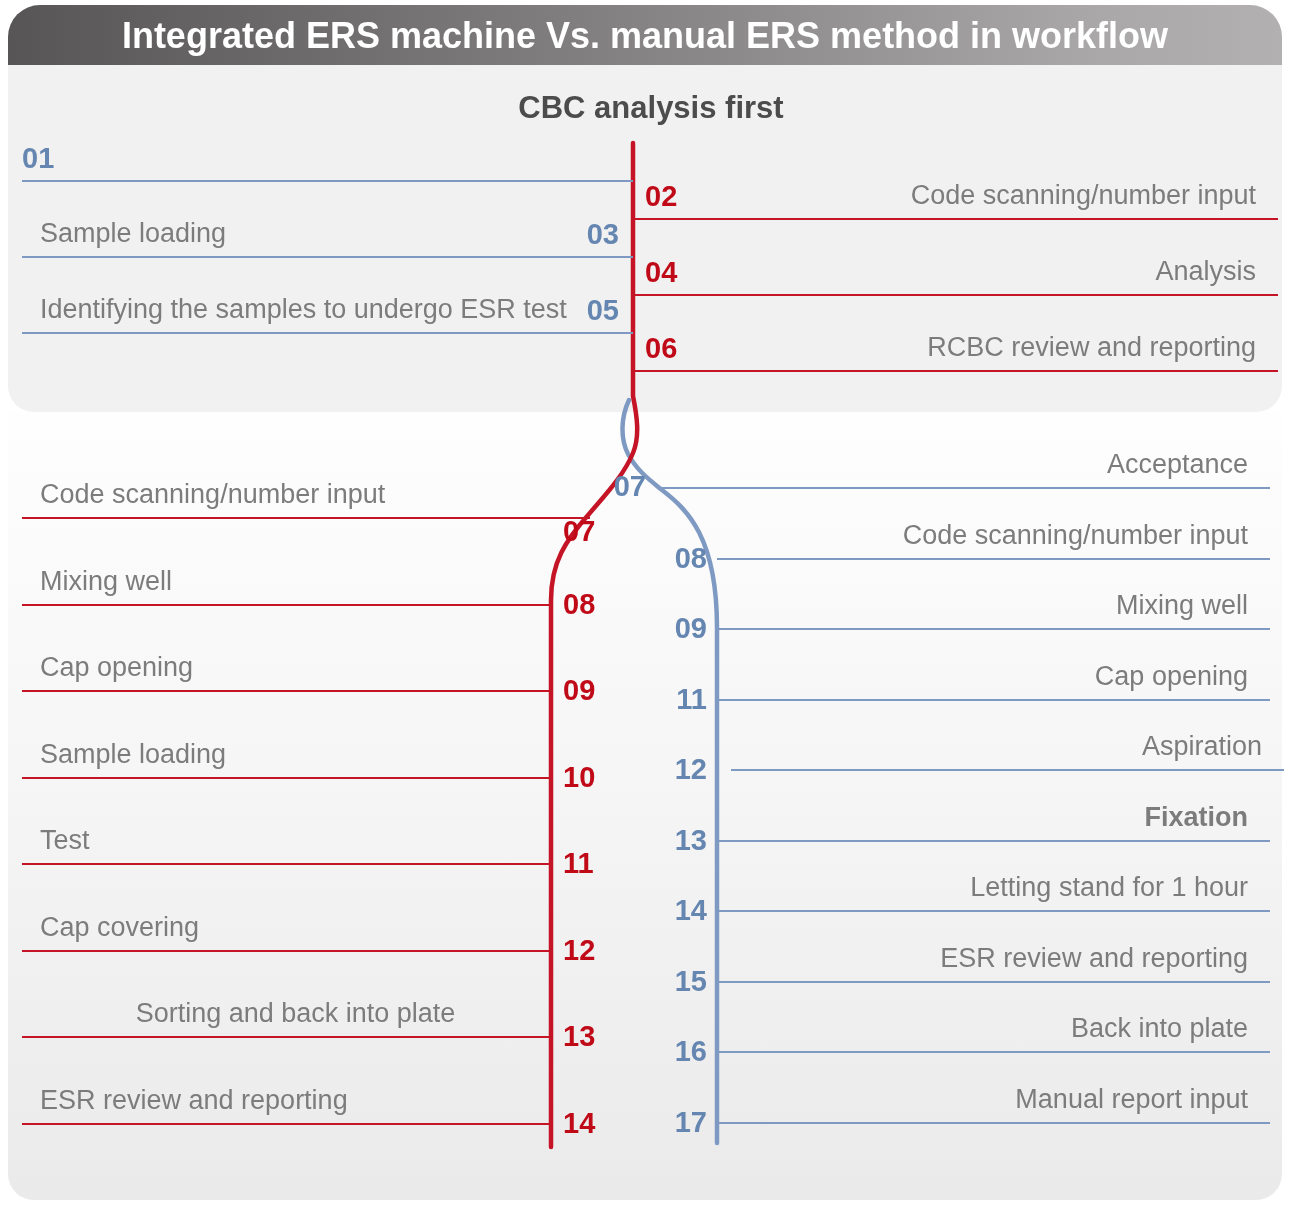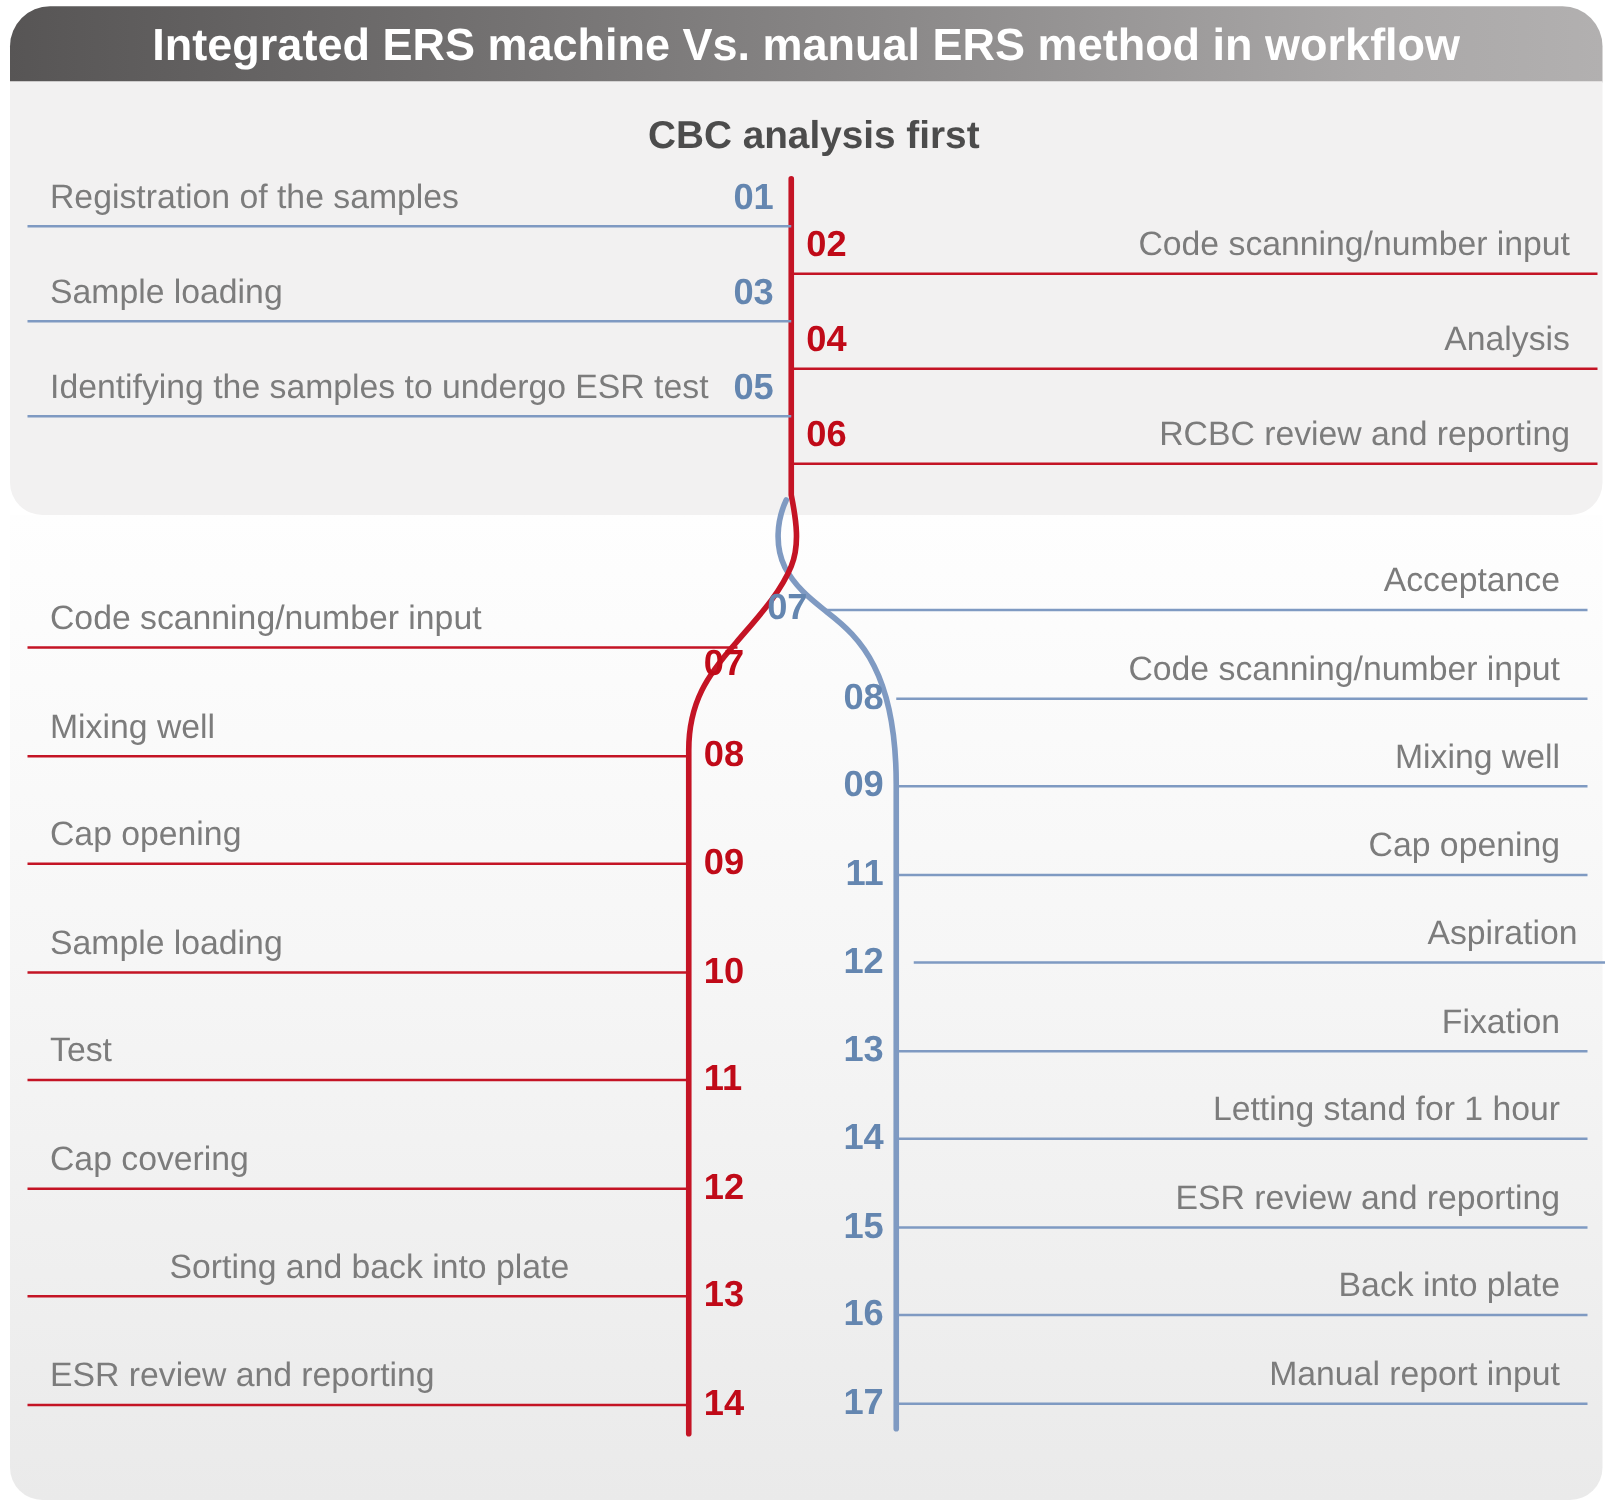--- a/index.html
+++ b/index.html
@@ -70,21 +70,20 @@
 
   <svg class="flow-svg" width="1290" height="1207" viewBox="0 0 1290 1207">
     <path d="M629,400 C621,417 620,438 628,454 C637,471 651,481 662,490 C688,510 717,538 717,628 L717,1143" fill="none" stroke="#7f9ac2" stroke-width="4.5" stroke-linecap="round"></path>
     <path d="M633,143 L633,396 C637,416 640,436 633,453 C624,475 606,494 589,514 C566,540 551,562 551,600 L551,1147" fill="none" stroke="#c41425" stroke-width="4.5" stroke-linecap="round"></path>
   </svg>
 
   <div class="cbc-header">CBC analysis first</div>
 
   <div id="rows">
       <div class="row blue" style="left: 22px; top: 134px; width: 611px; height: 48px;">
-        <span class="label" style="padding-left: 18px;">Registration of the samples</span>
         <span class="num num-blue" style="padding-right: 14px;">01</span>
       </div>
       <div class="row red" style="left: 633px; top: 172px; width: 645px; height: 48px;">
         <span class="num num-red" style="padding-left: 12px;">02</span>
         <span class="label" style="padding-right: 22px;">Code scanning/number input</span>
       </div>
       <div class="row blue" style="left: 22px; top: 210px; width: 611px; height: 48px;">
         <span class="label" style="padding-left: 18px;">Sample loading</span>
         <span class="num num-blue" style="padding-right: 14px;">03</span>
       </div>
@@ -145,21 +144,21 @@
       </div>
       <div class="branch-num num-blue" style="left: 647px; top: 613px; width: 60px; text-align: right;">09</div>
       <div class="row blue" style="left: 717px; top: 651px; width: 553px; height: 50px; justify-content: flex-end;">
         <span class="label" style="padding-right: 22px;">Cap opening</span>
       </div>
       <div class="branch-num num-blue" style="left: 647px; top: 684px; width: 60px; text-align: right;">11</div>
       <div class="row blue" style="left: 731px; top: 721px; width: 553px; height: 50px; justify-content: flex-end;">
         <span class="label" style="padding-right: 22px;">Aspiration</span>
       </div>
       <div class="branch-num num-blue" style="left: 647px; top: 754px; width: 60px; text-align: right;">12</div>
-      <div class="row blue" style="left: 717px; top: 792px; width: 553px; height: 50px; justify-content: flex-end;">
+      <div class="row blue" style="left: 717px; top: 792px; width: 553px; height: 50px; justify-content: flex-end; font-weight: bold;">
         <span class="label" style="padding-right: 22px;">Fixation</span>
       </div>
       <div class="branch-num num-blue" style="left: 647px; top: 825px; width: 60px; text-align: right;">13</div>
       <div class="row blue" style="left: 717px; top: 862px; width: 553px; height: 50px; justify-content: flex-end;">
         <span class="label" style="padding-right: 22px;">Letting stand for 1 hour</span>
       </div>
       <div class="branch-num num-blue" style="left: 647px; top: 895px; width: 60px; text-align: right;">14</div>
       <div class="row blue" style="left: 717px; top: 933px; width: 553px; height: 50px; justify-content: flex-end;">
         <span class="label" style="padding-right: 22px;">ESR review and reporting</span>
       </div>

